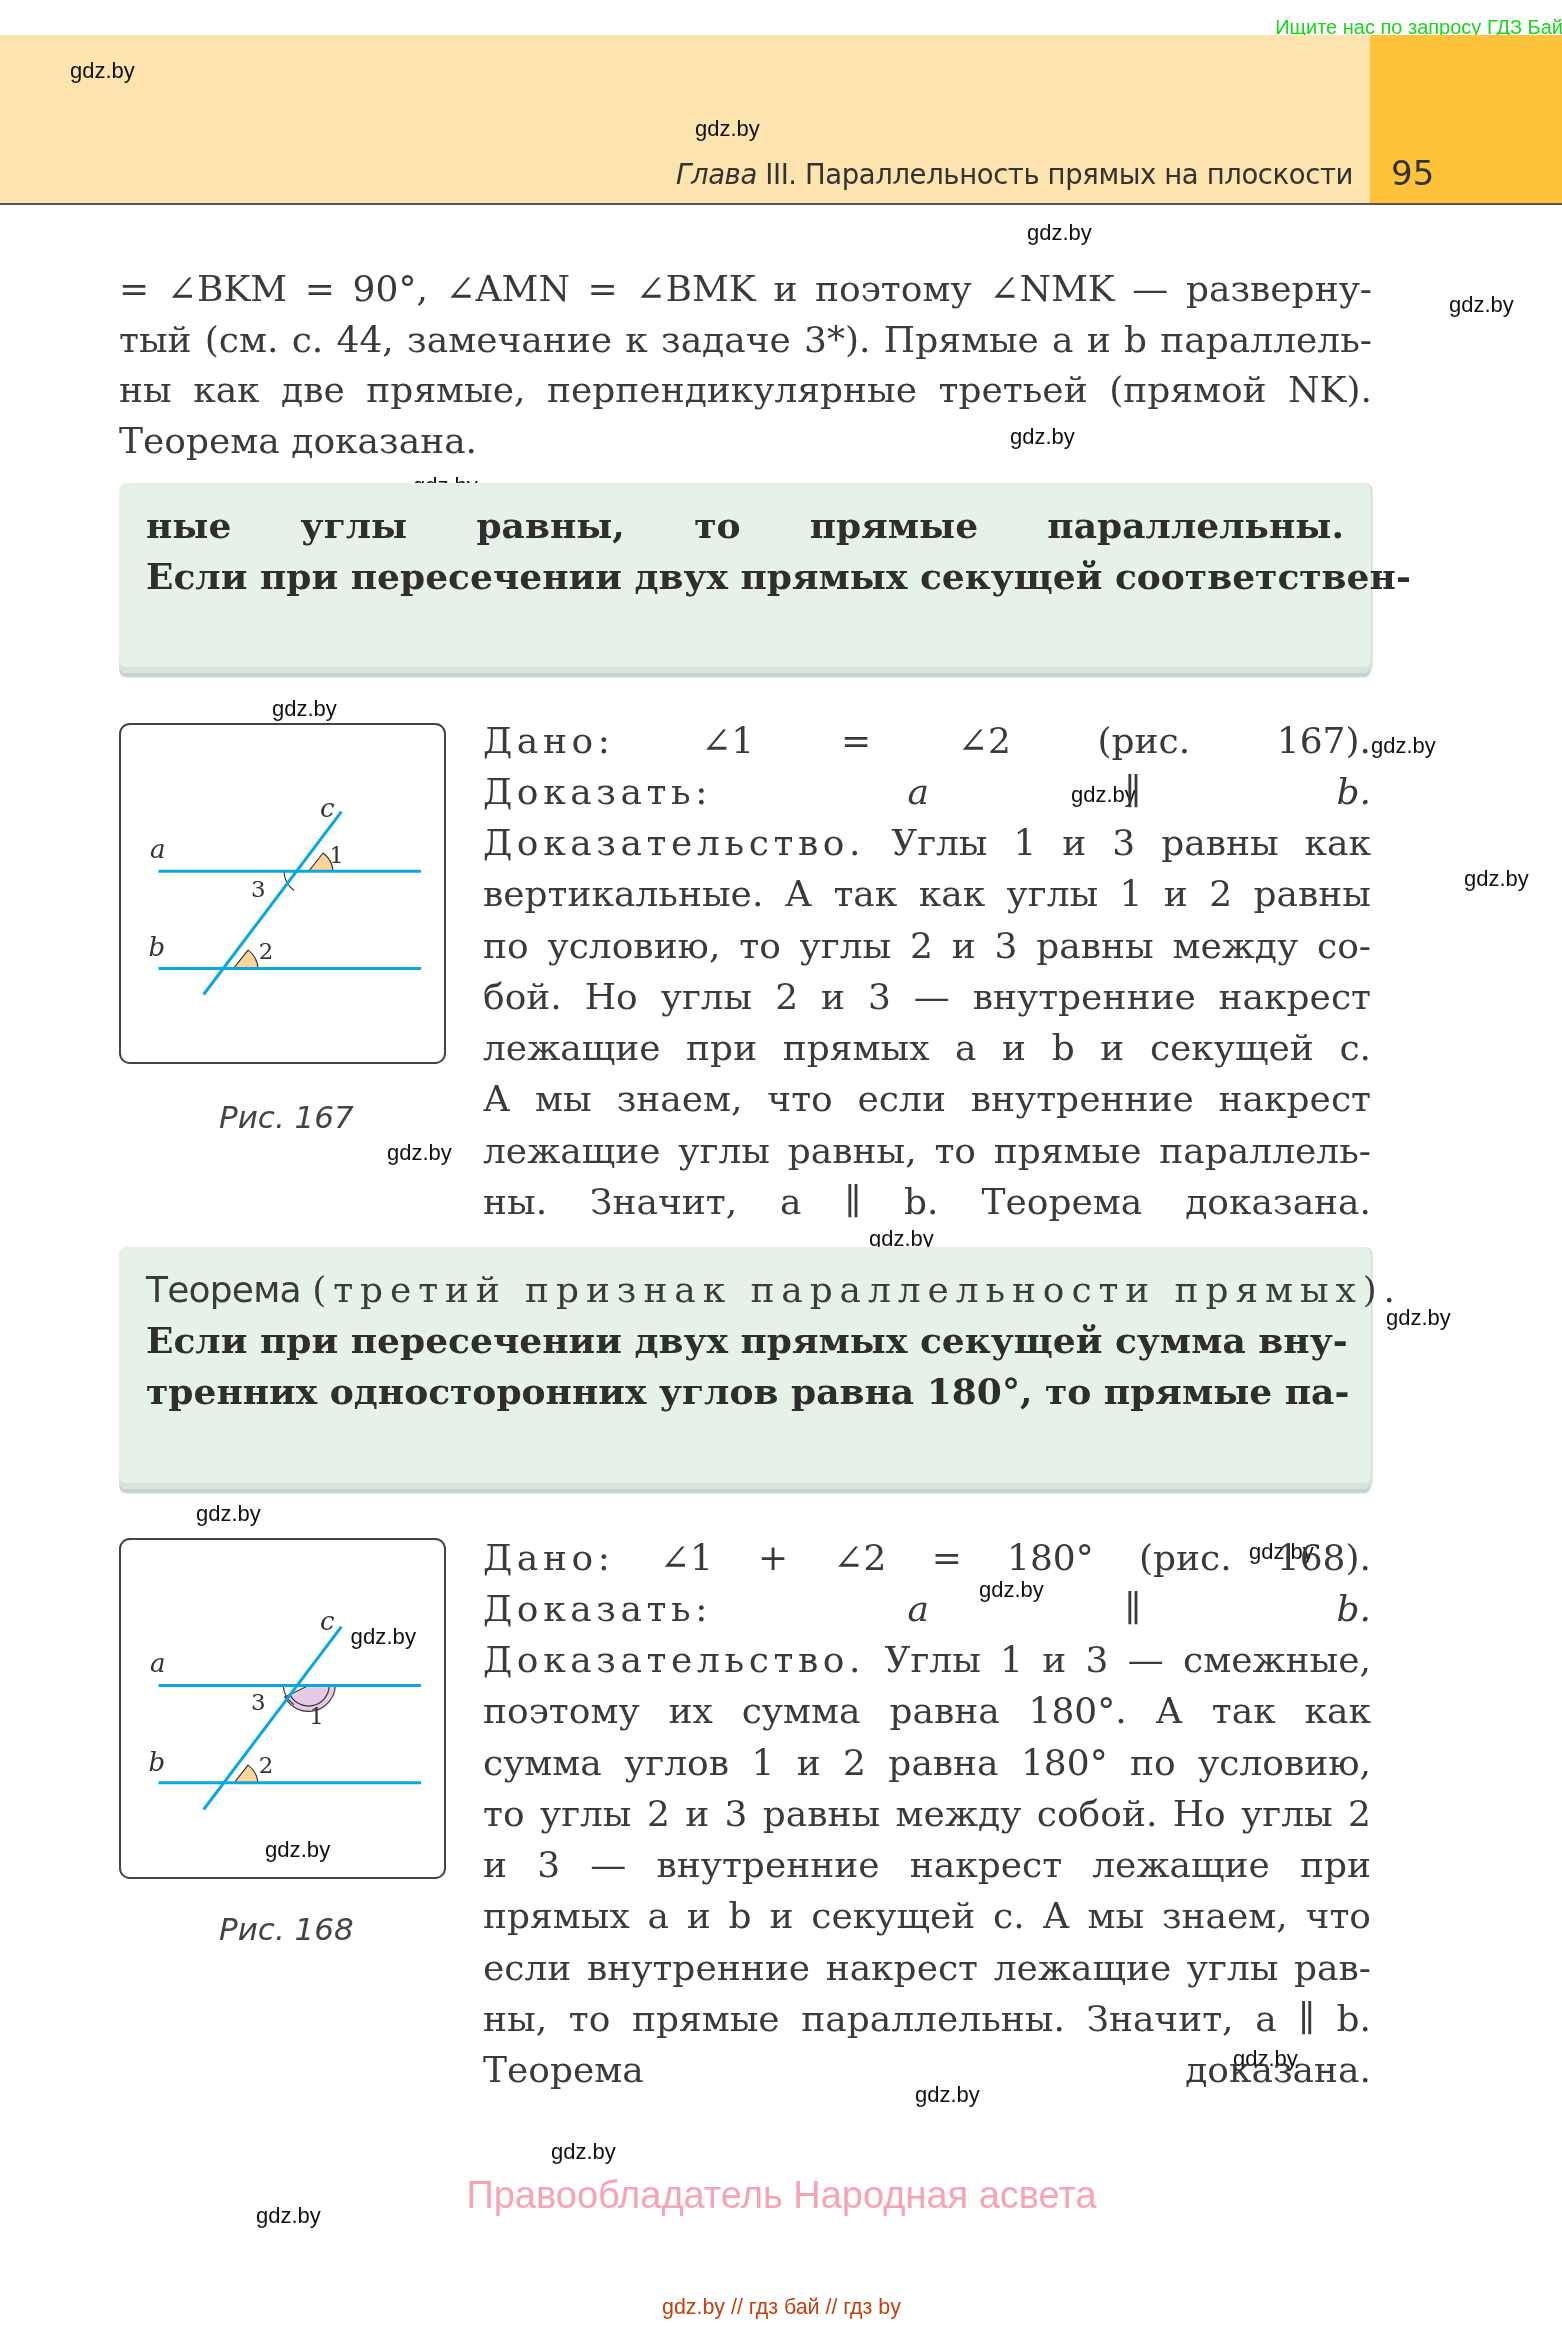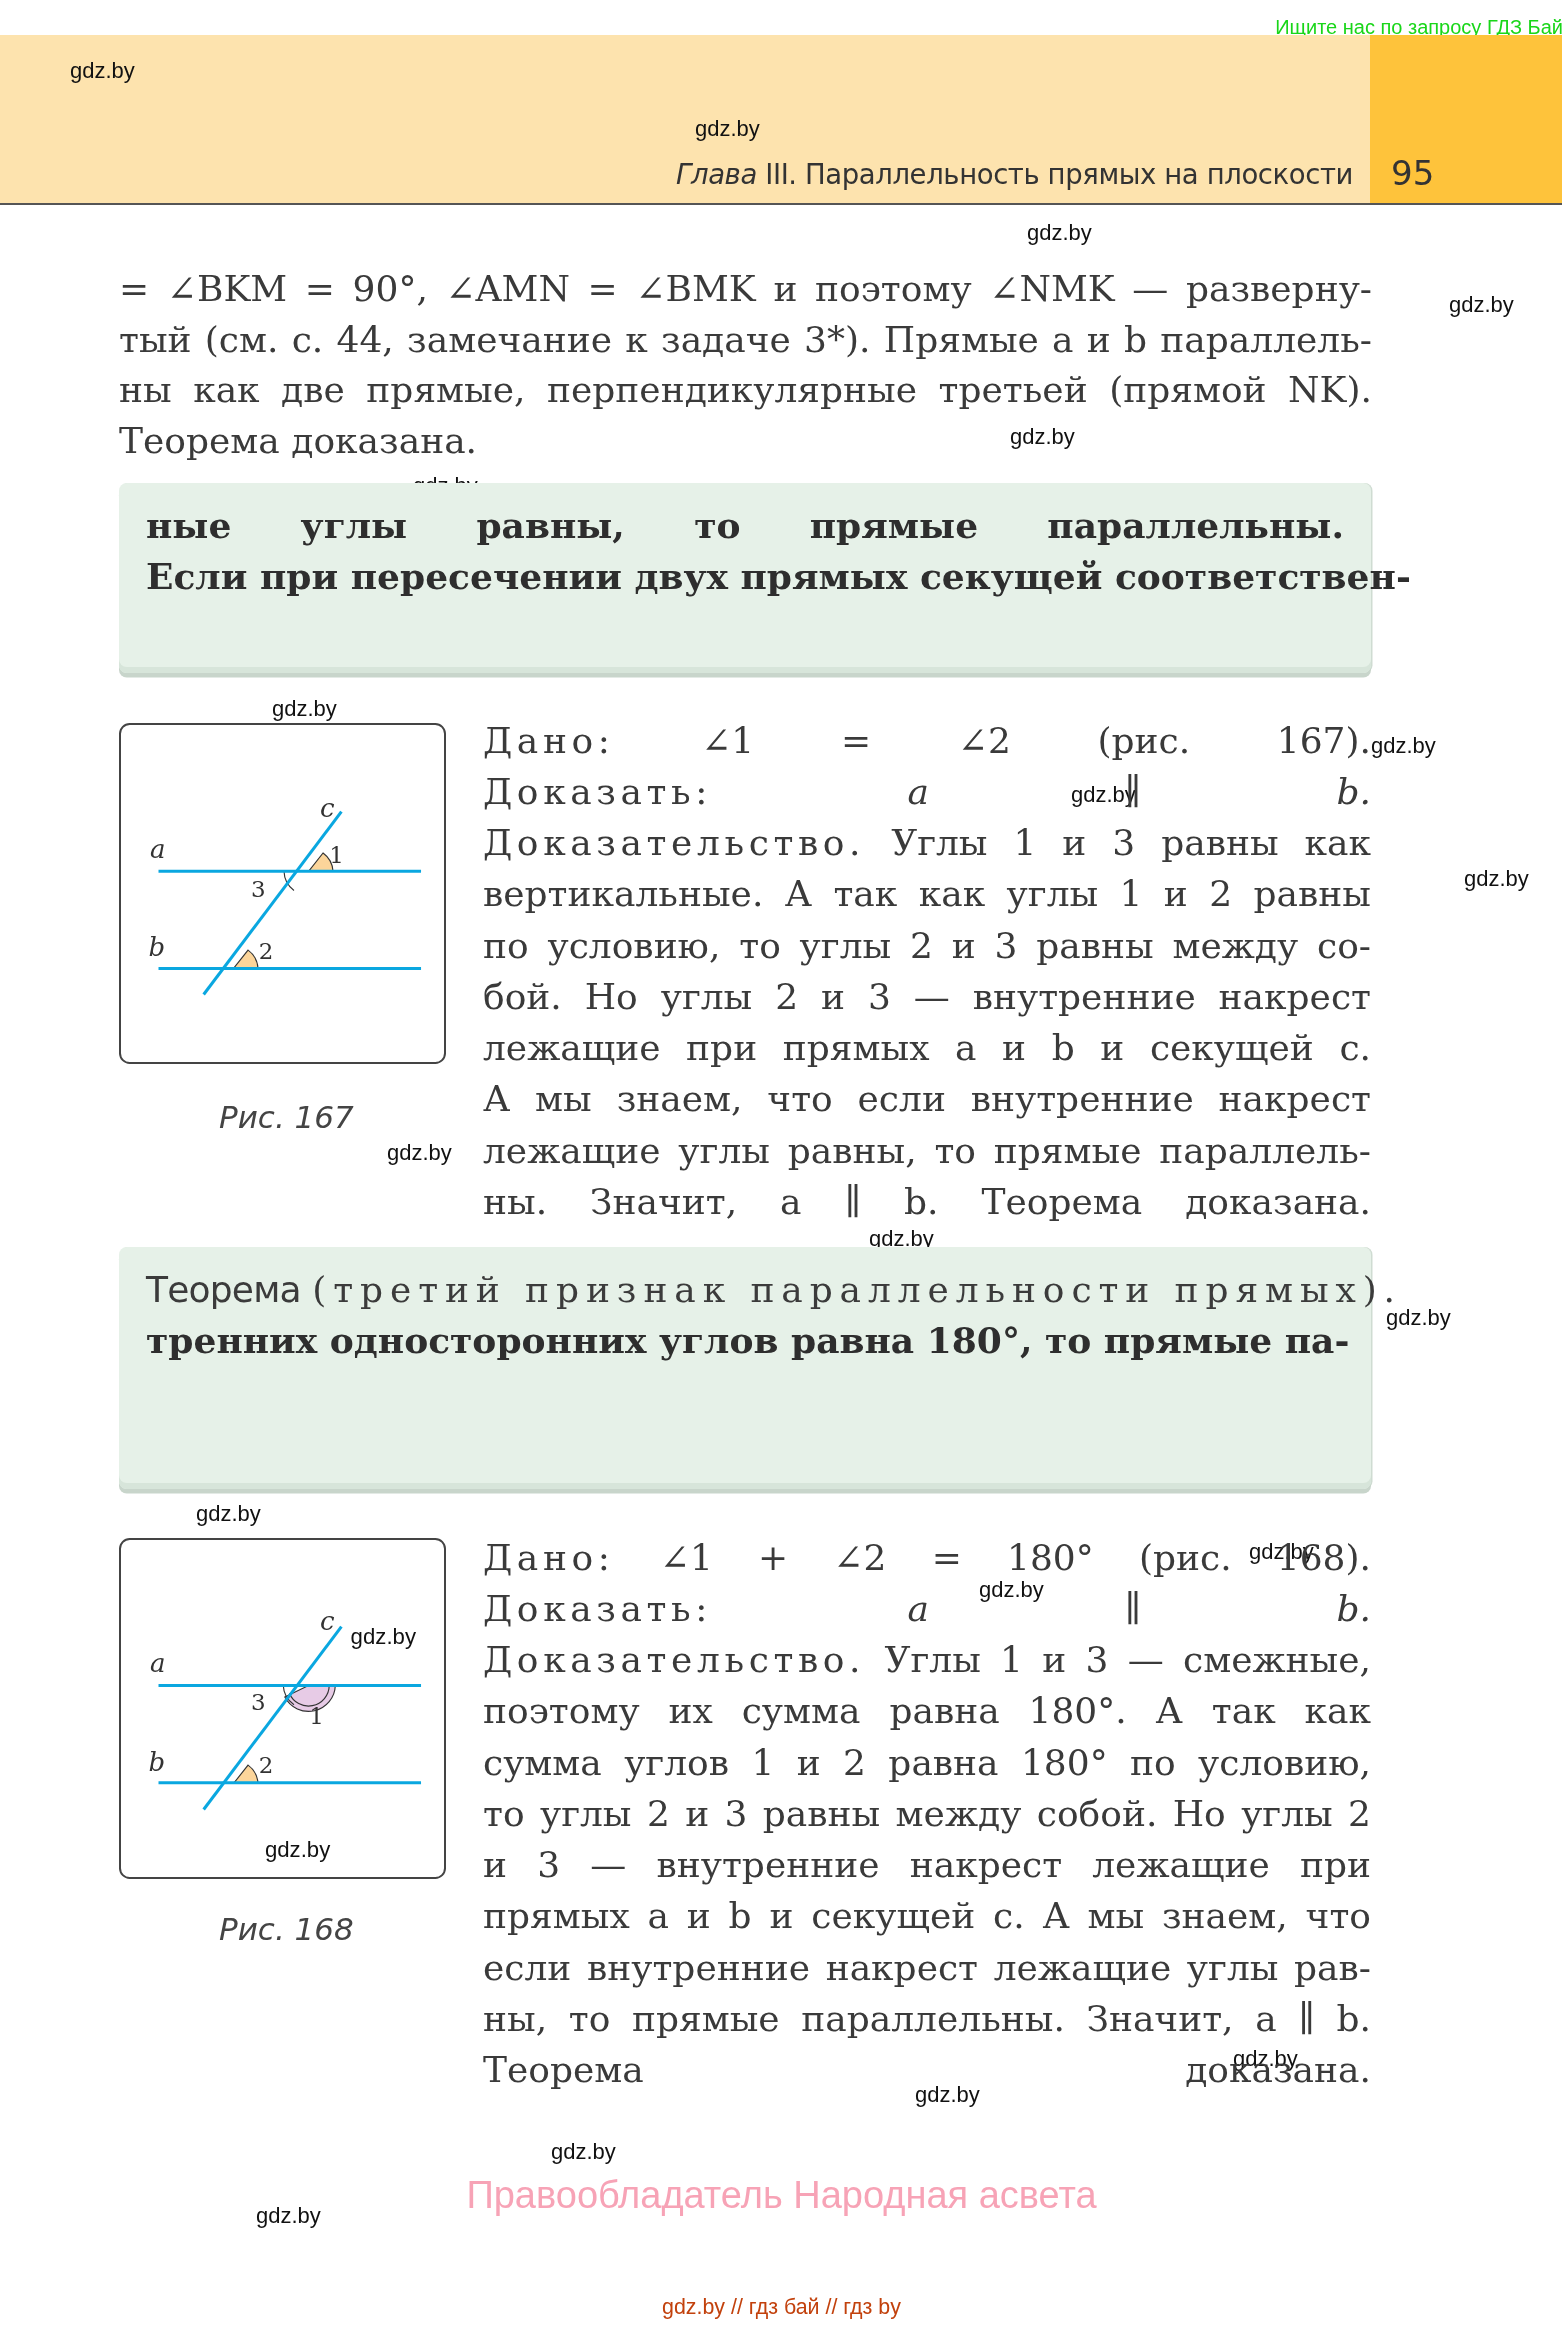--- a/index.html
+++ b/index.html
@@ -120,20 +120,21 @@
 <div class="abs proof-line" style="top:1022px">лежащие при прямых a и b и секущей c.</div>
 <div class="abs proof-line" style="top:1073px">А мы знаем, что если внутренние накрест</div>
 <div class="abs proof-line" style="top:1125px">лежащие углы равны, то прямые параллель-</div>
 <div class="abs proof-line last" style="top:1176px">ны. Значит, a ∥ b. Теорема доказана.</div>
 
 <div class="abs theorem" style="top:1247px;height:242px">
   <div class="th-line th-head">
     <span class="thw">Теорема</span>
     <span class="sp">(третий признак параллельности прямых).</span>
   </div>
+  <div class="th-line th-bold">Если при пересечении двух прямых секущей сумма вну-</div>
   <div class="th-line th-bold">тренних односторонних углов равна 180°, то прямые па-</div>
 </div>
 
 <div class="abs figbox" style="top:1538px">
   <svg width="323" height="337" viewBox="0 0 422 440">
     <path d="M 245 190 L 280 190 A 35 35 0 0 1 214 205 Z" fill="#e7cbe6" stroke="#333" stroke-width="1.5"></path>
     <path d="M 272 190 A 27 27 0 0 1 220 200" fill="none" stroke="#333" stroke-width="1.5"></path>
     <path d="M 147 318 L 179 318 A 32 32 0 0 0 166 294 Z" fill="#fcd59a" stroke="#333" stroke-width="1.5"></path>
     <path d="M 212 190 A 32 32 0 0 0 226 215" fill="none" stroke="#333" stroke-width="1.5"></path>
     <line x1="49" y1="190" x2="392" y2="190" stroke="#0aa7e0" stroke-width="4"></line>

